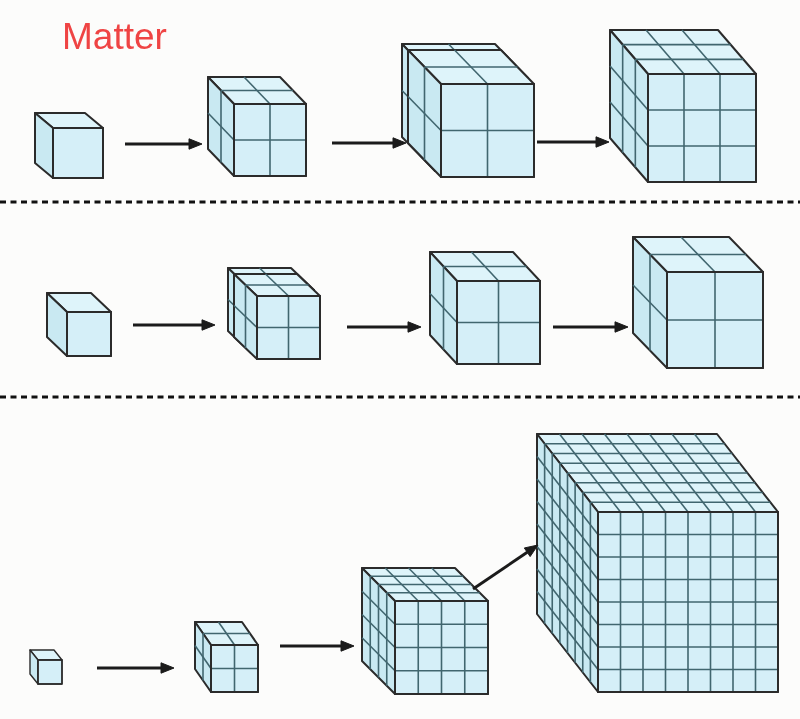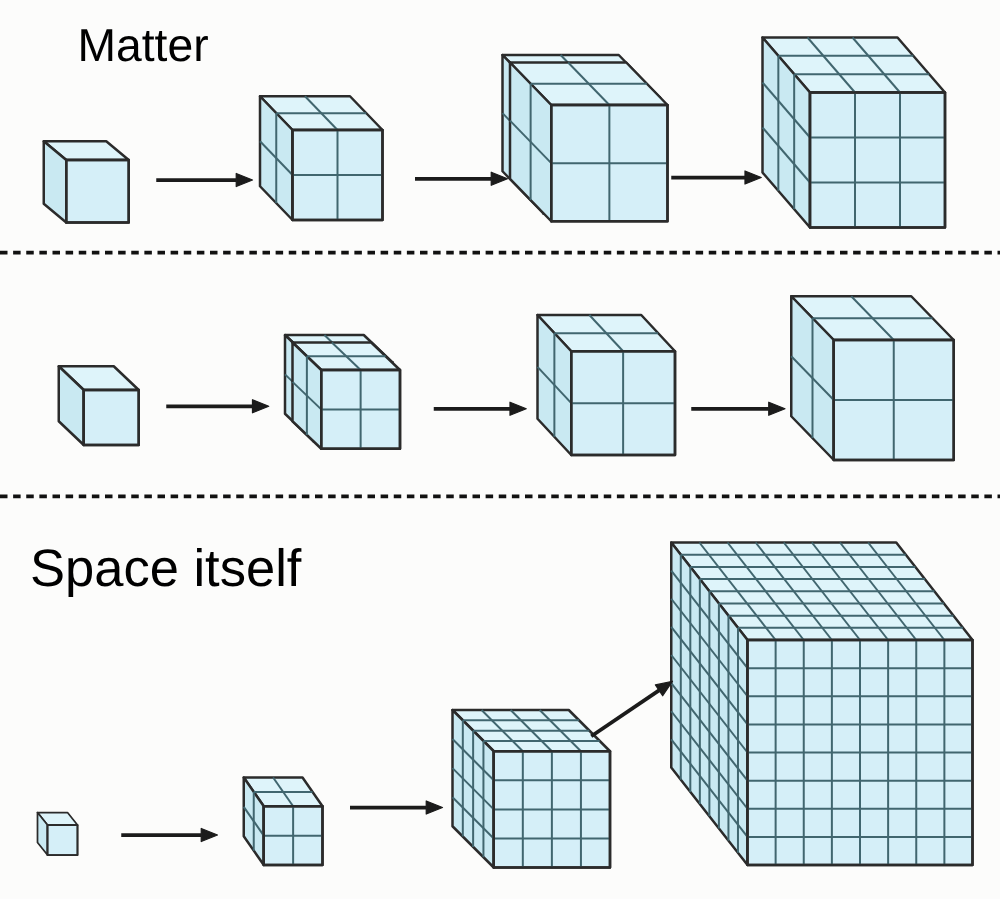--- a/index.html
+++ b/index.html
@@ -11,21 +11,21 @@
   #canvas {
     position: relative;
     width: 800px; height: 719px;
     background: #fcfcfb;
   }
   #diagram-svg {
     position: absolute; left: 0; top: 0;
   }
   .row-title {
     position: absolute;
-    color: #000000;
+    color: #ef4444;
     font-weight: 500;
     letter-spacing: 0px;
     line-height: 1;
     white-space: nowrap;
     user-select: none;
   }
   .t-matter    { left: 62px;  top: 18px;  font-size: 37px; }
   .t-radiation { left: 40px;  top: 216px; font-size: 39px; }
   .t-space     { left: 24px;  top: 434px; font-size: 42px; }
 </style>
@@ -271,14 +271,13 @@
       <g>
         <line x1="280" y1="646" x2="341" y2="646" stroke="#1b1b1b" stroke-width="3" stroke-linecap="butt"></line>
         <polygon points="354,646 341,640.8 341,651.2" fill="#1b1b1b" stroke="#1b1b1b" stroke-width="1" stroke-linejoin="round"></polygon>
       </g>
       <g>
         <line x1="473" y1="589" x2="527.2345768622329" y2="552.2873633547963" stroke="#1b1b1b" stroke-width="3" stroke-linecap="butt"></line>
         <polygon points="538,545 524.3196315203144,547.9811940996894 530.1495222041514,556.5935326099031" fill="#1b1b1b" stroke="#1b1b1b" stroke-width="1" stroke-linejoin="round"></polygon>
       </g>
     </svg>
   <div class="row-title t-matter">Matter</div>
-  <div class="row-title t-space">Space itself</div>
 </div>
 
 </body></html>

